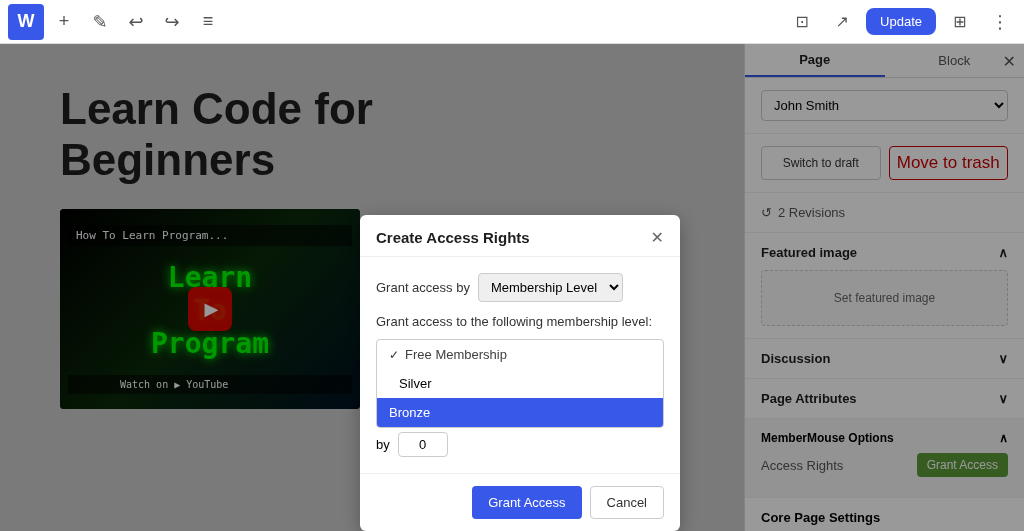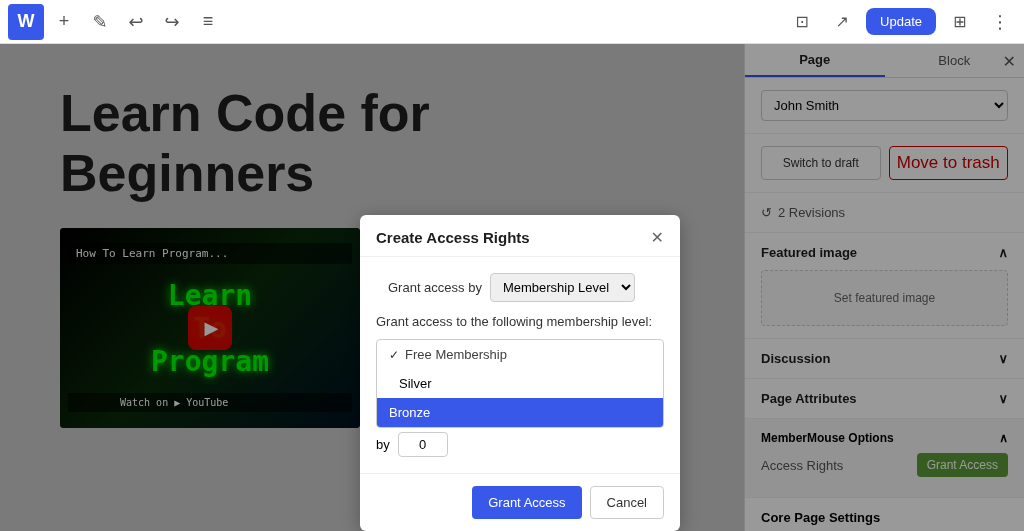--- a/index.html
+++ b/index.html
@@ -14,21 +14,21 @@
     .toolbar-icon-btn { width: 32px; height: 32px; border: none; background: transparent; cursor: pointer; border-radius: 4px; display: flex; align-items: center; justify-content: center; color: #555; font-size: 16px; }
     .update-btn { background: #3858e9; color: #fff; border: none; padding: 6px 14px; border-radius: 8px; cursor: pointer; font-size: 13px; font-weight: 500; }
     .toolbar-menu-btn { width: 32px; height: 32px; border: none; background: transparent; cursor: pointer; display: flex; align-items: center; justify-content: center; font-size: 18px; color: #555; }
 
     
     .main-layout { display: flex; width: 100%; padding-top: 44px; height: 531px; }
 
     
     .editor-area { flex: 1; background: #ccc; position: relative; overflow: hidden; }
     .editor-content { padding: 40px 60px; }
-    .page-title { font-size: 52px; font-weight: 700; color: #1e1e1e; line-height: 1.15; background: #ccc; }
+    .page-title { font-size: 44px; font-weight: 700; color: #1e1e1e; line-height: 1.15; background: #ccc; }
     .video-thumb { margin-top: 24px; width: 300px; height: 200px; background: #111; border-radius: 4px; overflow: hidden; display: flex; align-items: center; justify-content: center; position: relative; }
     .video-inner { color: #0f0; font-family: monospace; font-size: 12px; padding: 8px; position: absolute; top: 0; left: 0; right: 0; bottom: 0; background: linear-gradient(135deg, #000 0%, #0a2a0a 50%, #001122 100%); display: flex; flex-direction: column; justify-content: space-around; }
     .video-title-bar { display: flex; align-items: center; gap: 6px; background: rgba(0,0,0,0.5); padding: 4px 8px; }
     .video-title-bar span { color: #fff; font-size: 11px; }
     .video-big-text { color: #0f0; font-size: 28px; font-weight: 900; text-align: center; text-shadow: 0 0 10px #0f0; }
     .video-bottom { display: flex; align-items: center; justify-content: space-between; padding: 4px 8px; background: rgba(0,0,0,0.5); }
     .yt-logo { color: #fff; font-size: 10px; margin-left: 44px; }
     .play-btn-overlay { position: absolute; top: 50%; left: 50%; transform: translate(-50%, -50%); width: 44px; height: 44px; background: rgba(255,0,0,0.85); border-radius: 8px; display: flex; align-items: center; justify-content: center; }
     .play-btn-overlay::after { content: '▶'; color: #fff; font-size: 18px; margin-left: 3px; }
 
@@ -56,21 +56,21 @@
     .core-header { font-size: 13px; font-weight: 600; margin-bottom: 8px; }
 
     
     .modal-overlay { position: fixed; top: 44px; left: 0; right: 0; bottom: 0; background: rgba(0,0,0,0.4); z-index: 200; display: flex; align-items: flex-end; justify-content: flex-start; padding-left: 360px; padding-top: 140px; }
     .modal { background: #fff; border-radius: 6px; box-shadow: 0 4px 20px rgba(0,0,0,0.3); width: 320px; position: relative; }
     .modal-header { display: flex; justify-content: space-between; align-items: center; padding: 14px 16px 10px; border-bottom: 1px solid #eee; }
     .modal-title { font-size: 15px; font-weight: 600; color: #1e1e1e; }
     .modal-close { background: none; border: none; cursor: pointer; font-size: 16px; color: #666; line-height: 1; }
     .modal-body { padding: 16px; }
     .modal-row { display: flex; align-items: center; gap: 8px; margin-bottom: 12px; font-size: 13px; color: #333; }
-    .modal-label { white-space: nowrap; margin-left: 12px; }
+    .modal-label { white-space: nowrap; }
     .modal-select { padding: 5px 8px; border: 1px solid #ccc; border-radius: 4px; font-size: 13px; }
     .modal-desc { font-size: 13px; color: #333; margin-bottom: 10px; }
     .membership-dropdown-container { position: relative; }
     .membership-list { border: 1px solid #ccc; border-radius: 4px; background: #fff; overflow: hidden; }
     .membership-item { padding: 7px 12px; font-size: 13px; cursor: pointer; display: flex; align-items: center; gap: 6px; }
     .membership-item.checked { color: #404040; }
     .membership-item.checked::before { content: '✓'; color: #333; font-size: 12px; }
     .membership-item.selected { background: #3858e9; color: #fff; }
     .membership-item:not(.selected):not(.checked) { padding-left: 22px; }
     .modal-row-amount { display: flex; align-items: center; gap: 8px; font-size: 13px; margin-top: 4px; }

